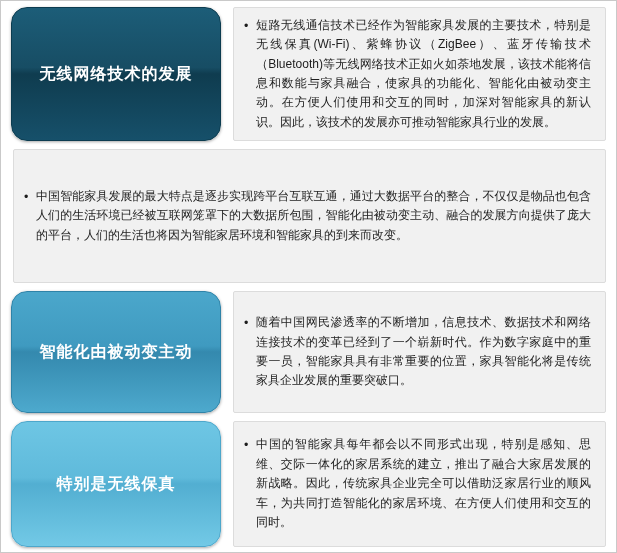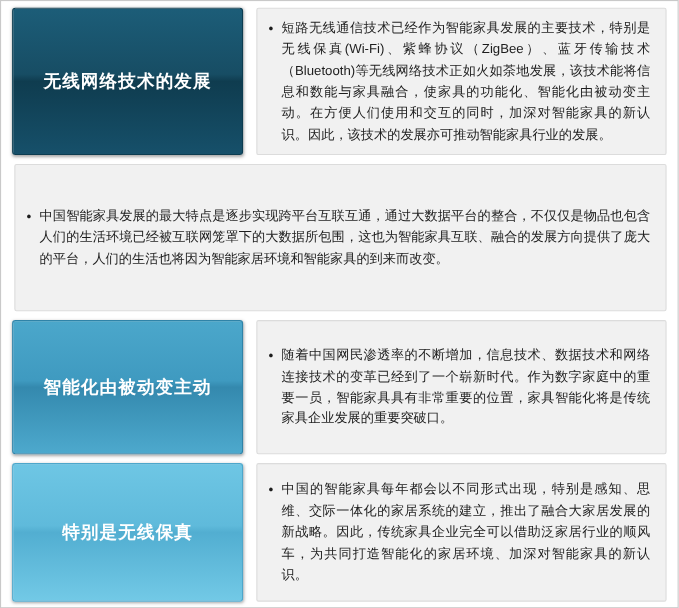--- a/index.html
+++ b/index.html
@@ -30,21 +30,21 @@
   }
   .row-0 { top: 6px;   height: 134px; }
   .row-1 { top: 148px; height: 134px; }
   .row-2 { top: 290px; height: 122px; }
   .row-3 { top: 420px; height: 126px; }
 
   .label-box {
     position: relative;
     margin-left: 10px;
     width: 210px;
-    border-radius: 3px;
+    border-radius: 16px;
     box-sizing: border-box;
     display: flex;
     align-items: center;
     justify-content: center;
     color: #ffffff;
     font-size: 16px;
     font-weight: bold;
     letter-spacing: 1px;
     text-align: center;
     box-shadow: 0 1px 3px rgba(0,0,0,0.35);
@@ -115,21 +115,21 @@
     <div class="text-box">
       <ul class="bullet-list">
         <li class="bullet-item">短路无线通信技术已经作为智能家具发展的主要技术，特别是无线保真(Wi-Fi)、紫蜂协议（ZigBee）、蓝牙传输技术（Bluetooth)等无线网络技术正如火如荼地发展，该技术能将信息和数能与家具融合，使家具的功能化、智能化由被动变主动。在方便人们使用和交互的同时，加深对智能家具的新认识。因此，该技术的发展亦可推动智能家具行业的发展。</li>
       </ul>
     </div>
   </div>
 
   <div class="row row-1">
     <div class="text-box">
       <ul class="bullet-list">
-        <li class="bullet-item">中国智能家具发展的最大特点是逐步实现跨平台互联互通，通过大数据平台的整合，不仅仅是物品也包含人们的生活环境已经被互联网笼罩下的大数据所包围，这也为智能家具互联、融合的发展方向提供了庞大的平台，人们的生活也将因为智能家居环境和智能家具的到来而改变。</li>
+        <li class="bullet-item">中国智能家具发展的最大特点是逐步实现跨平台互联互通，通过大数据平台的整合，不仅仅是物品也包含人们的生活环境已经被互联网笼罩下的大数据所包围，智能化由被动变主动、融合的发展方向提供了庞大的平台，人们的生活也将因为智能家居环境和智能家具的到来而改变。</li>
       </ul>
     </div>
   </div>
 
   <div class="row row-2">
     <div class="label-box label-2">
       <span>智能化由被动变主动</span>
     </div>
     <div class="text-box">
       <ul class="bullet-list">
@@ -137,18 +137,18 @@
       </ul>
     </div>
   </div>
 
   <div class="row row-3">
     <div class="label-box label-3">
       <span>特别是无线保真</span>
     </div>
     <div class="text-box">
       <ul class="bullet-list">
-        <li class="bullet-item">中国的智能家具每年都会以不同形式出现，特别是感知、思维、交际一体化的家居系统的建立，推出了融合大家居发展的新战略。因此，传统家具企业完全可以借助泛家居行业的顺风车，为共同打造智能化的家居环境、加深对智能家具的新认识。</li>
+        <li class="bullet-item">中国的智能家具每年都会以不同形式出现，特别是感知、思维、交际一体化的家居系统的建立，推出了融合大家居发展的新战略。因此，传统家具企业完全可以借助泛家居行业的顺风车，为共同打造智能化的家居环境、在方便人们使用和交互的同时。</li>
       </ul>
     </div>
   </div>
 
 </div>
 
 </body></html>

